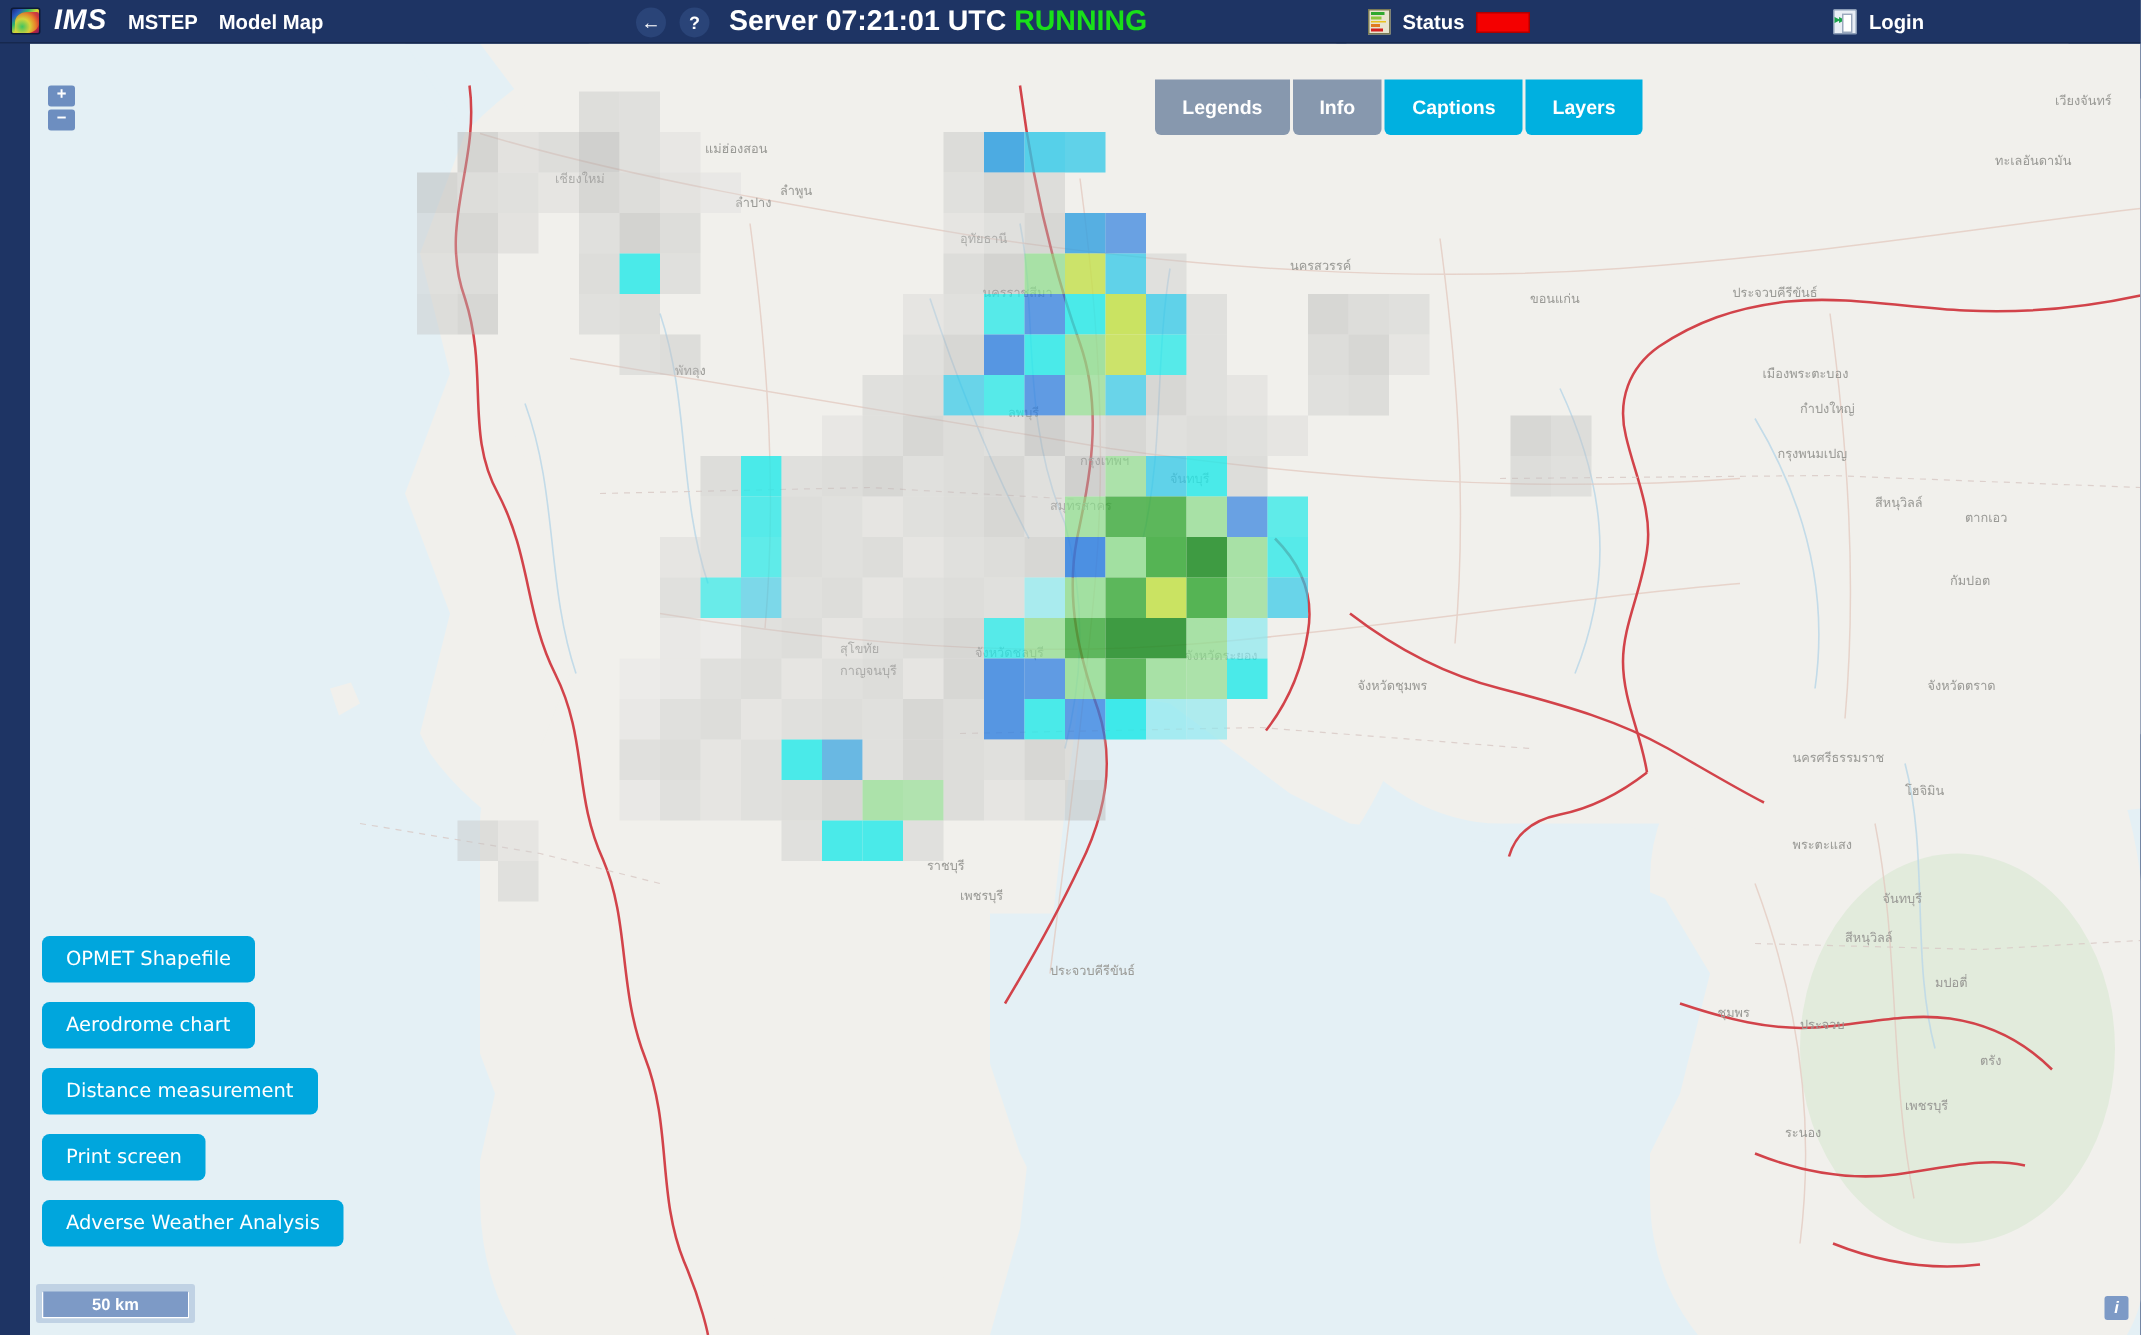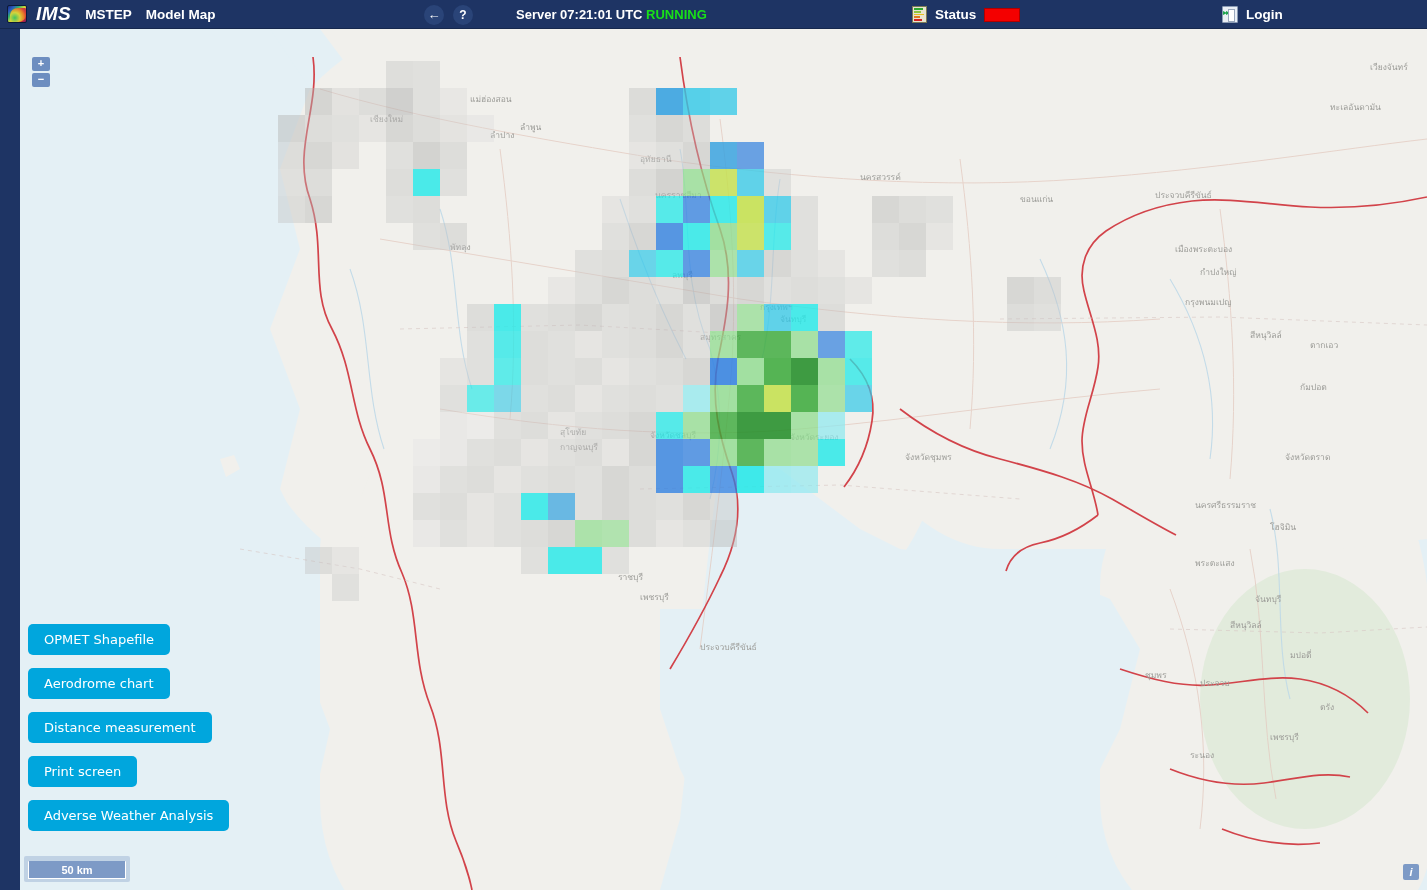--- a/index.html
+++ b/index.html
@@ -41,21 +41,21 @@
     position: absolute; left: 424px; top: 0; height: 29px;
     display: flex; align-items: center; gap: 9px;
   }
   .circ-btn {
     width: 20px; height: 20px; border-radius: 50%;
     background: #2a4478; color: #fff;
     display: flex; align-items: center; justify-content: center;
     font-size: 12px; font-weight: bold; cursor: pointer; flex: none;
   }
   .circ-btn.arrow { font-size: 13px; }
-  #server-txt { font-size: 13px; font-weight: bold; margin-left: 34px; white-space: nowrap; }
+  #server-txt { font-size: 19px; font-weight: bold; margin-left: 4px; white-space: nowrap; }
   #server-state { color: #19e019; font-weight: bold; }
   #hdr-status {
     position: absolute; left: 912px; top: 0; height: 29px;
     display: flex; align-items: center; gap: 8px;
   }
   #status-ico {
     width: 15px; height: 17px; flex: none; border: 1px solid #7a7a55;
     background: #e8e4cf; display: flex; flex-direction: column;
     justify-content: space-evenly; padding: 1px; gap: 1px;
   }
@@ -329,21 +329,21 @@
       </svg>
 
       <div id="maplabels">
           <div class="maplabel" style="left: 450px; top: 63px;">แม่ฮ่องสอน</div>
           <div class="maplabel" style="left: 470px; top: 99px;">ลำปาง</div>
           <div class="maplabel" style="left: 620px; top: 123px;">อุทัยธานี</div>
           <div class="maplabel" style="left: 840px; top: 141px;">นครสวรรค์</div>
           <div class="maplabel" style="left: 1000px; top: 163px;">ขอนแก่น</div>
           <div class="maplabel" style="left: 635px; top: 159px;">นครราชสีมา</div>
           <div class="maplabel" style="left: 652px; top: 239px;">ลพบุรี</div>
-          <div class="maplabel" style="left: 740px; top: 271px;">กรุงเทพฯ</div>
+          <div class="maplabel" style="left: 700px; top: 271px;">กรุงเทพฯ</div>
           <div class="maplabel" style="left: 680px; top: 301px;">สมุทรสาคร</div>
           <div class="maplabel" style="left: 760px; top: 283px;">จันทบุรี</div>
           <div class="maplabel" style="left: 630px; top: 399px;">จังหวัดชลบุรี</div>
           <div class="maplabel" style="left: 770px; top: 401px;">จังหวัดระยอง</div>
           <div class="maplabel" style="left: 885px; top: 421px;">จังหวัดชุมพร</div>
           <div class="maplabel" style="left: 1135px; top: 159px;">ประจวบคีรีขันธ์</div>
           <div class="maplabel" style="left: 1155px; top: 213px;">เมืองพระตะบอง</div>
           <div class="maplabel" style="left: 1180px; top: 236px;">กำปงใหญ่</div>
           <div class="maplabel" style="left: 1165px; top: 266px;">กรุงพนมเปญ</div>
           <div class="maplabel" style="left: 1230px; top: 299px;">สีหนุวิลล์</div>
@@ -614,20 +614,26 @@
         <div class="cell" style="left: 582px; top: 518px; width: 27px; height: 27px; background: rgb(200, 200, 200); opacity: 0.4;"></div>
         <div class="cell" style="left: 312px; top: 545px; width: 27px; height: 27px; background: rgb(200, 200, 200); opacity: 0.4;"></div>
         <div class="cell" style="left: 285px; top: 518px; width: 27px; height: 27px; background: rgb(192, 192, 192); opacity: 0.4;"></div>
       </div>
 
     <div id="zoomctl">
       <div>+</div>
       <div>−</div>
     </div>
 
+    <div id="tabs">
+        <div class="tab inactive">Legends</div>
+        <div class="tab inactive">Info</div>
+        <div class="tab active">Captions</div>
+        <div class="tab active">Layers</div>
+      </div>
 
     <div id="toolbar">
         <div class="toolbtn">OPMET Shapefile</div>
         <div class="toolbtn">Aerodrome chart</div>
         <div class="toolbtn">Distance measurement</div>
         <div class="toolbtn">Print screen</div>
         <div class="toolbtn">Adverse Weather Analysis</div>
       </div>
 
     <div id="scale-outer"></div>

